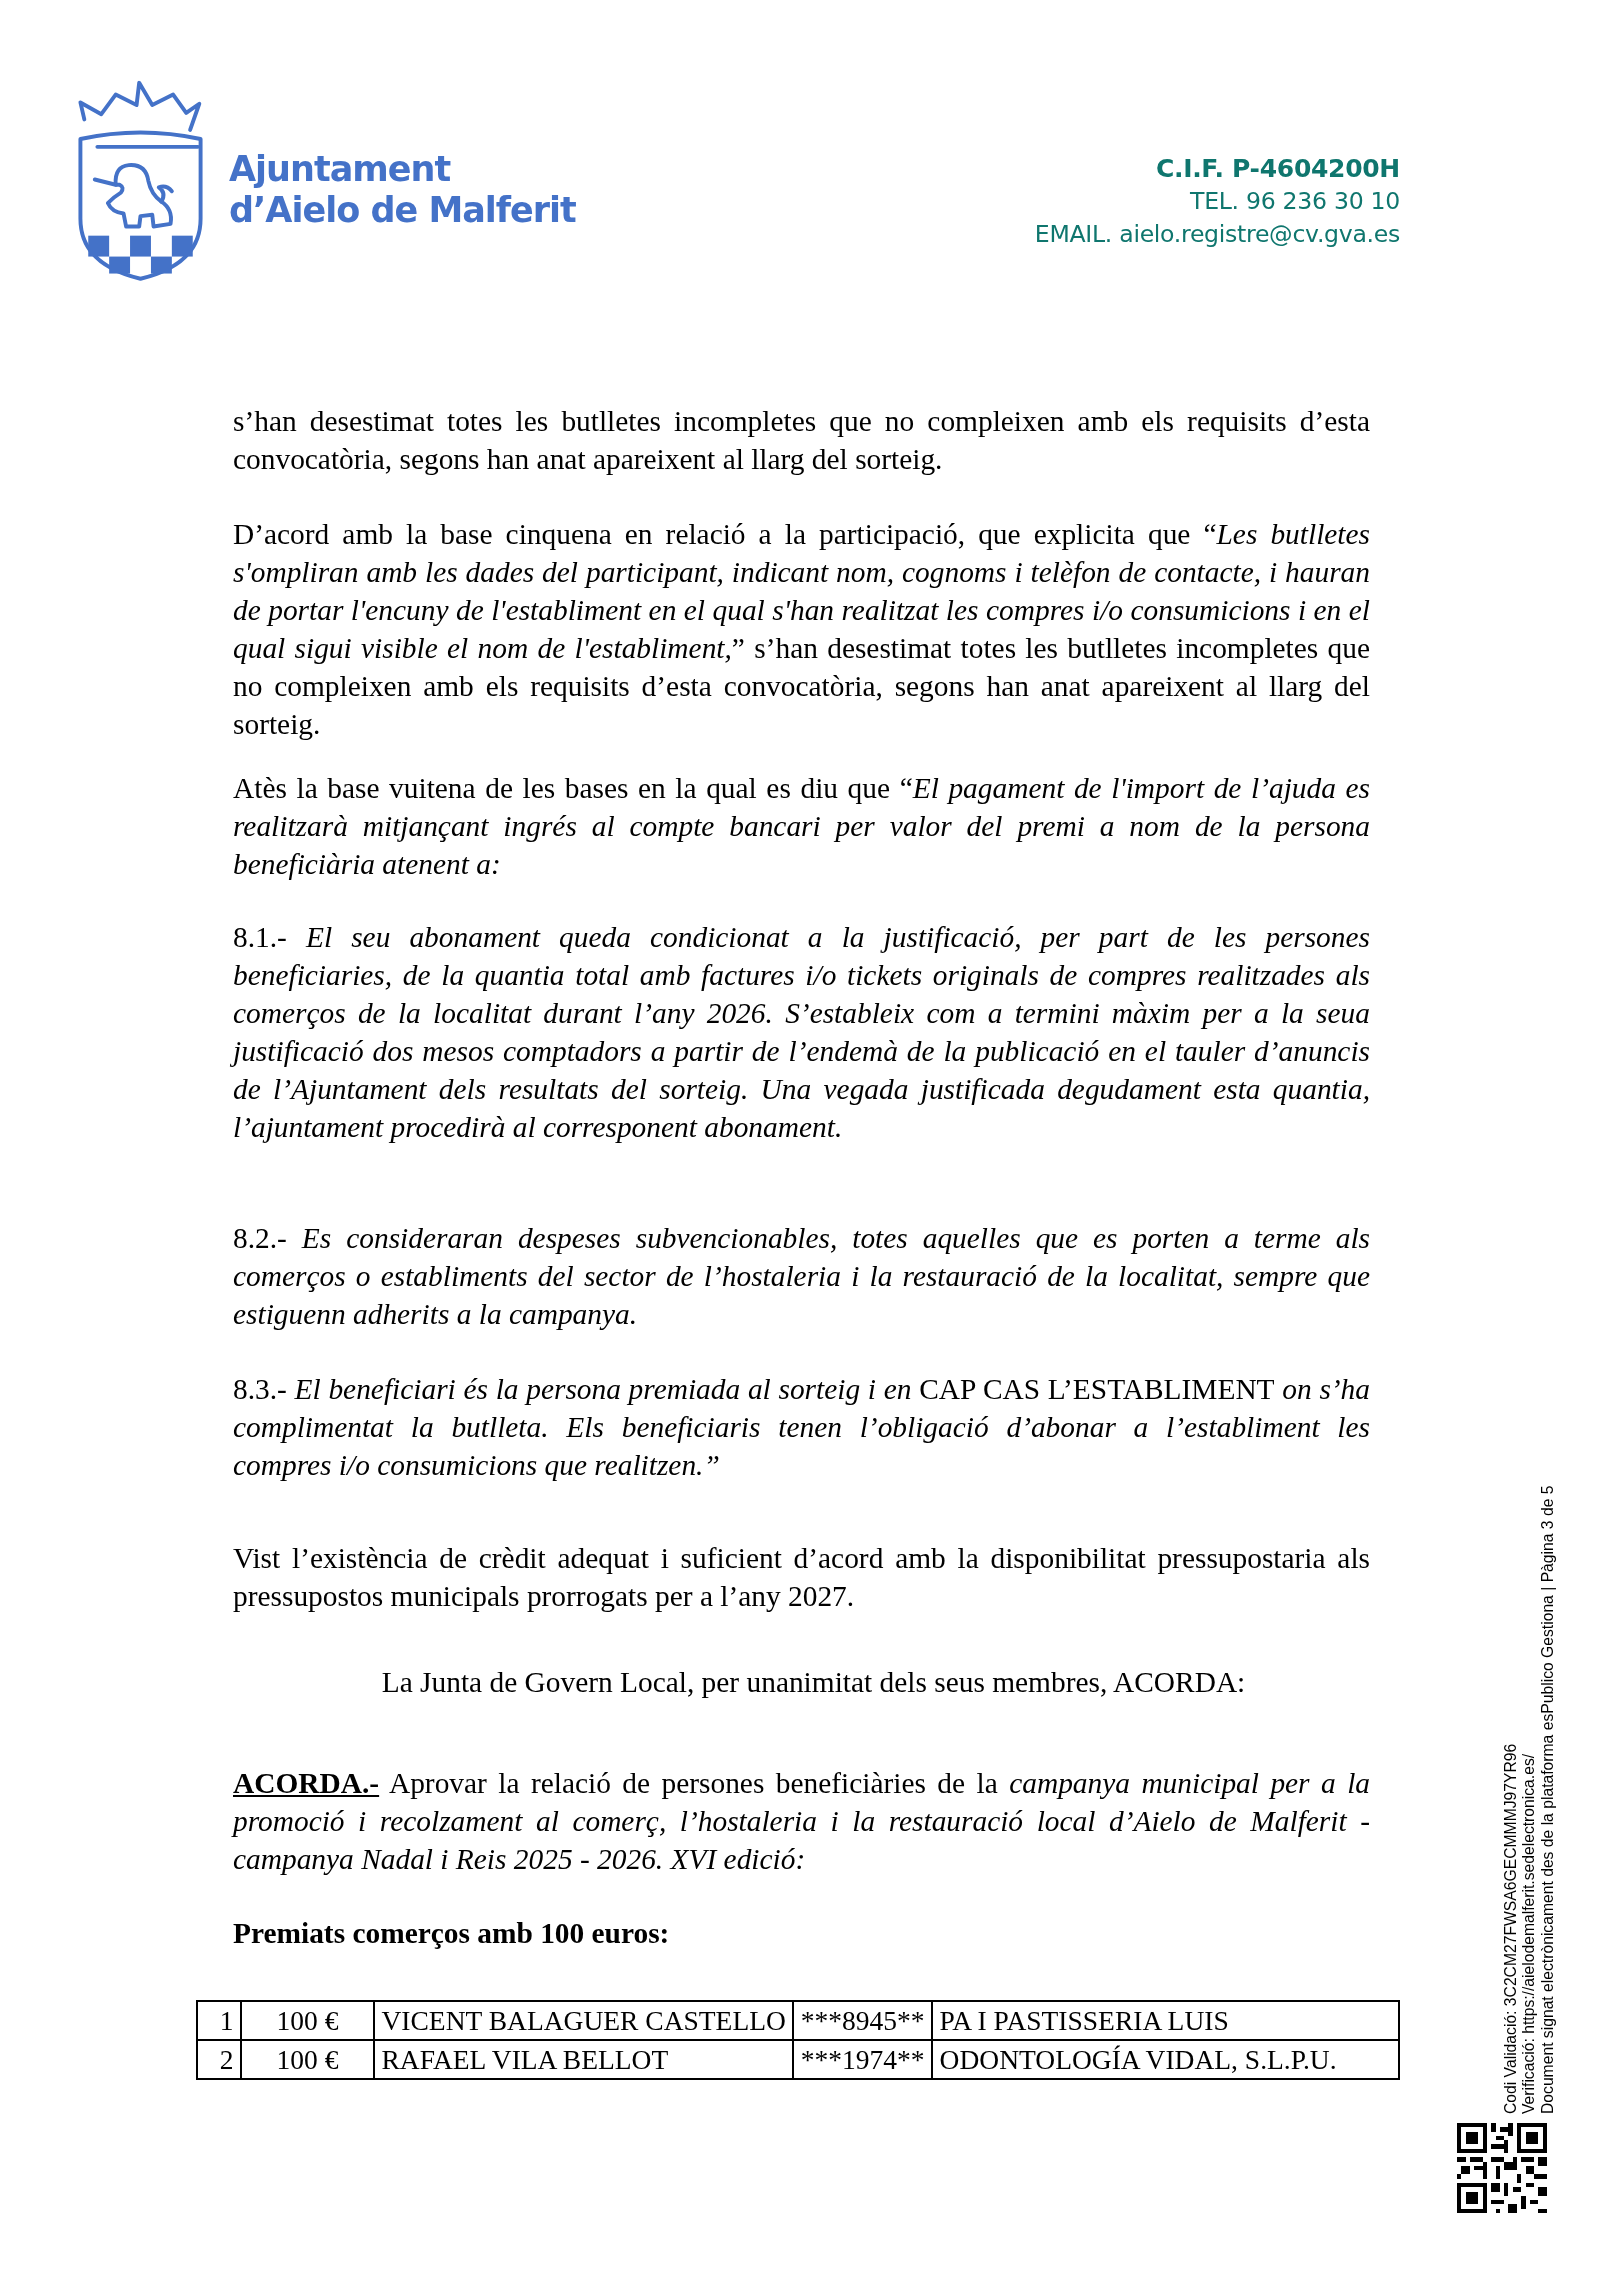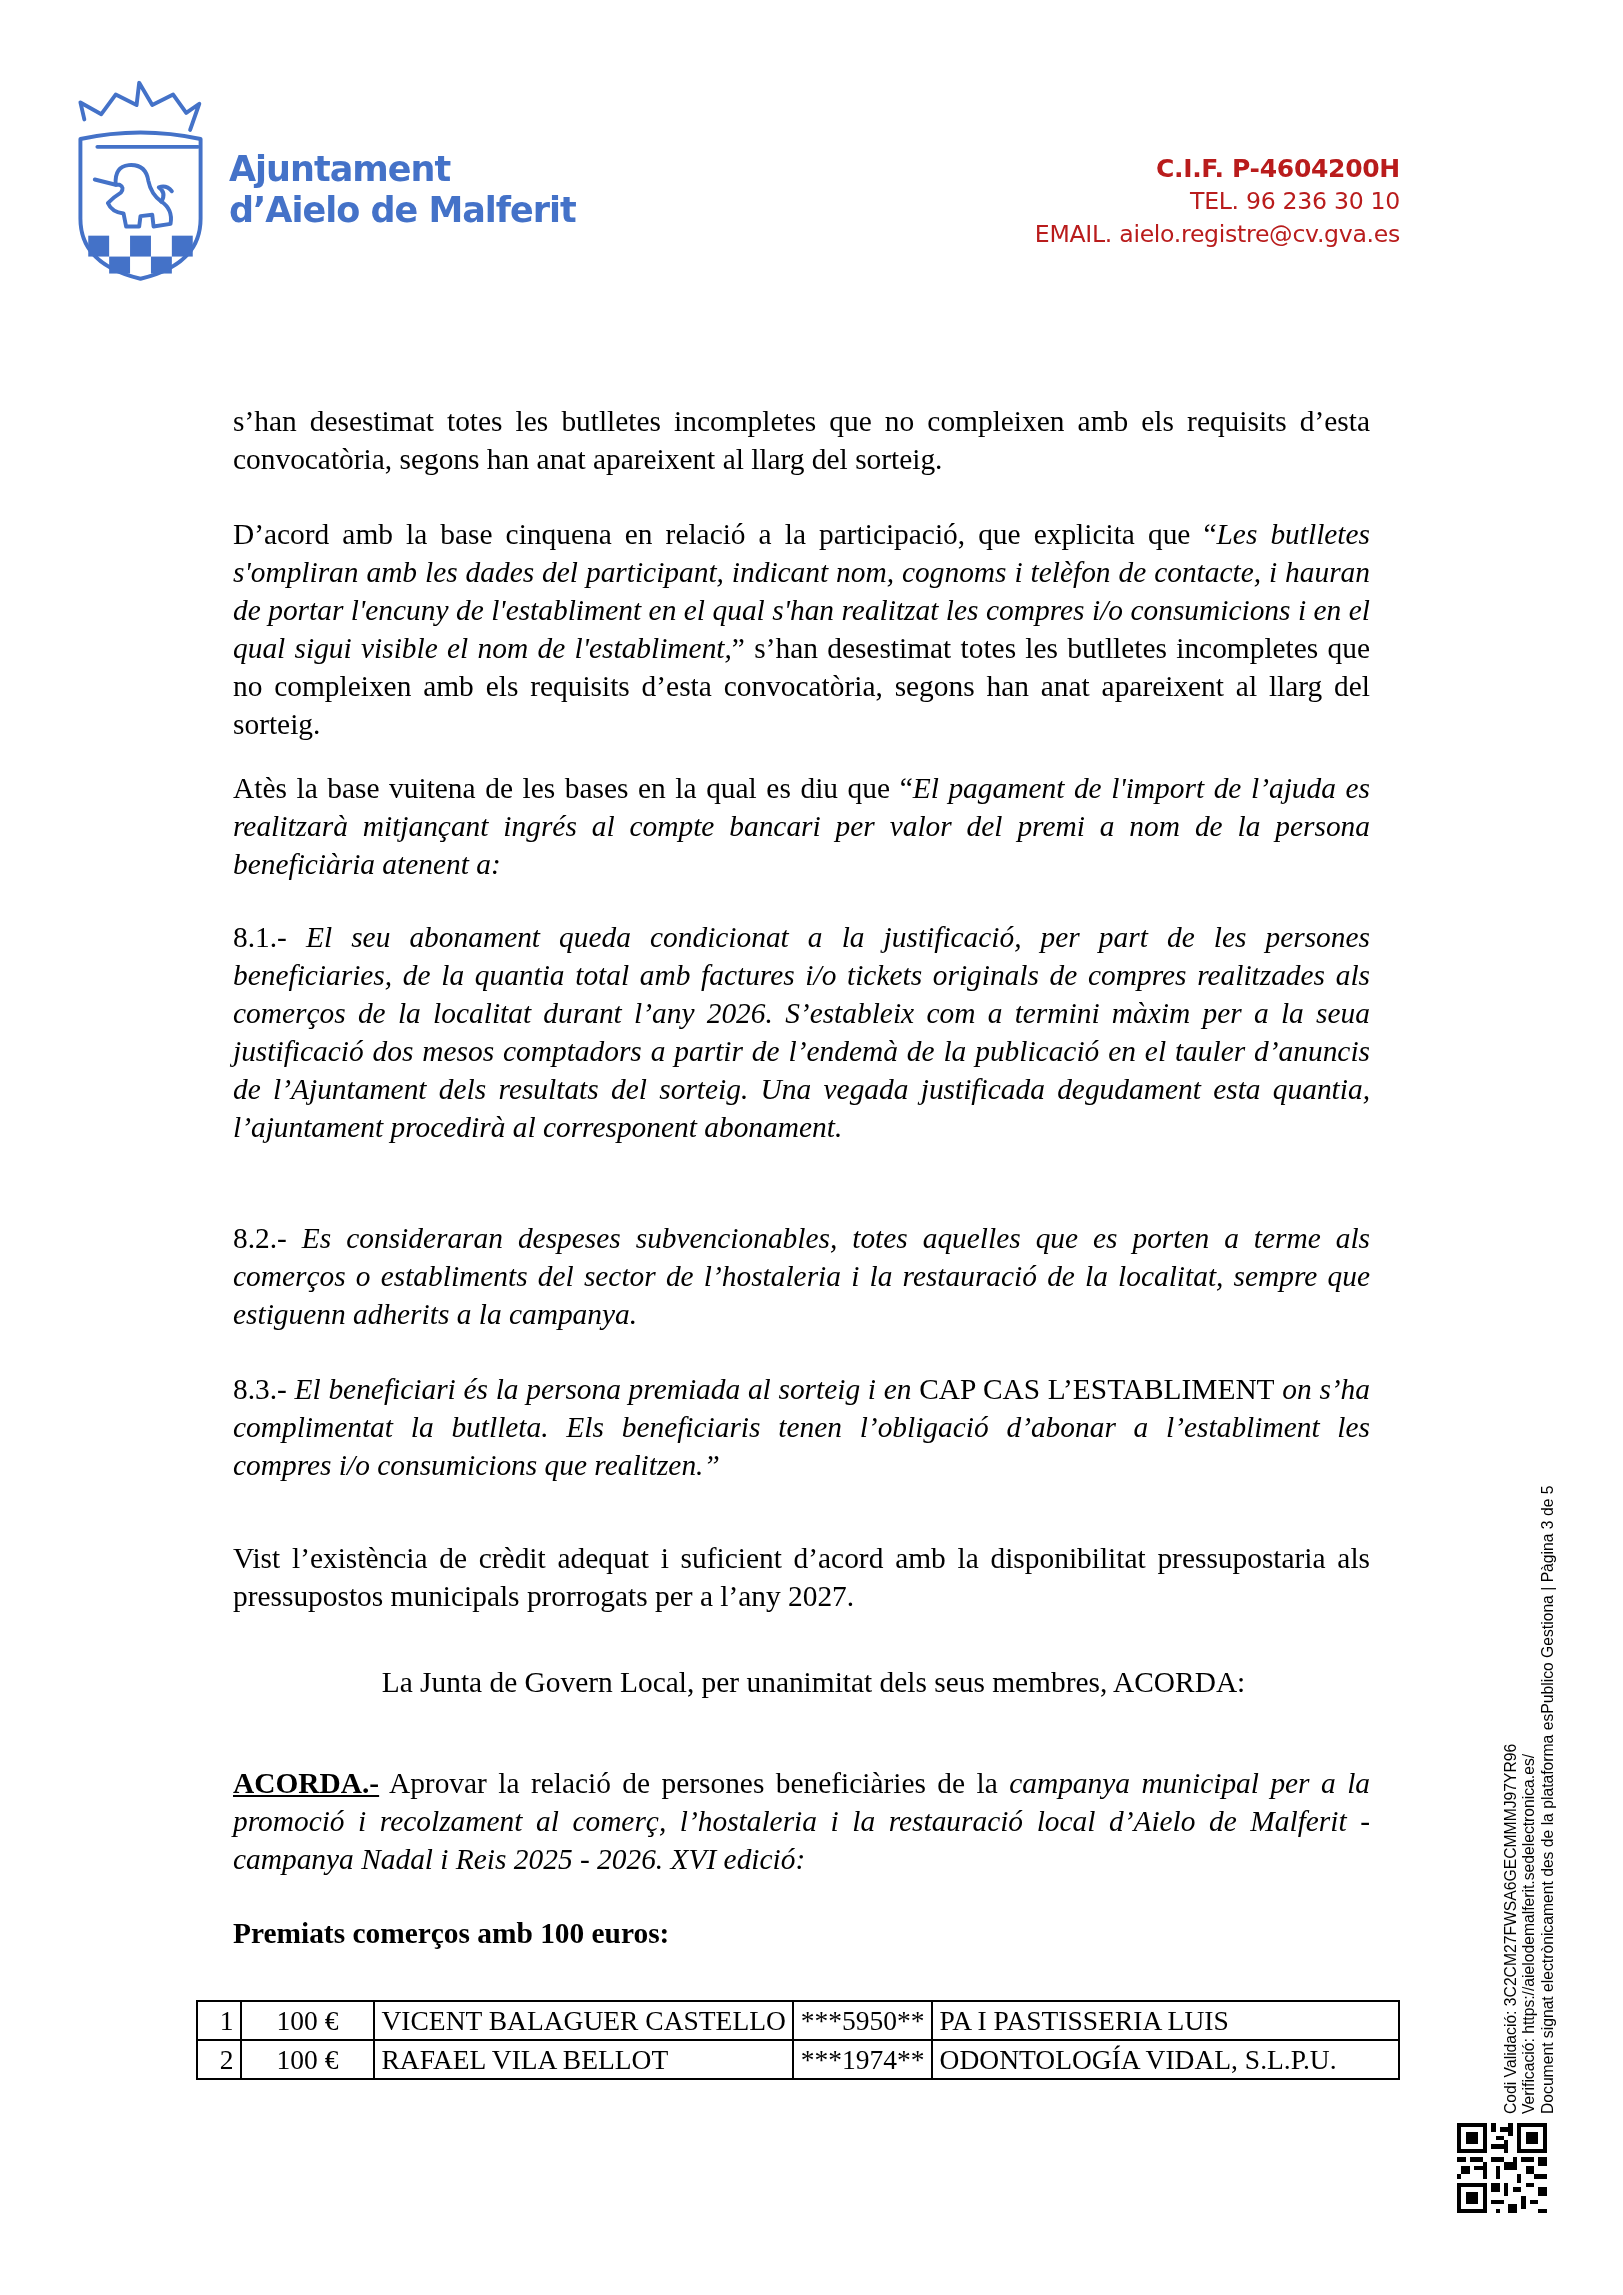--- a/index.html
+++ b/index.html
@@ -1,19 +1,19 @@
 <!DOCTYPE html>
 <html style="font-size:10.5px"><head>
 <meta charset="utf-8">
 <style>
   html, body { margin: 0; padding: 0; background: #ffffff; }
   body { width: 1623px; height: 2295px; position: relative; overflow: hidden; font-family: "Liberation Serif", serif; color: #000; }
   .logo { position: absolute; left: 75px; top: 75px; width: 131px; height: 209px; }
   .brand { position: absolute; left: 229px; top: 149px; color: #4472c8; font-family: "DejaVu Sans", sans-serif; font-weight: bold; font-size: 35px; line-height: 41px; letter-spacing: -1px; }
-  .contact { position: absolute; right: 223px; top: 152px; text-align: right; color: #b91c1c; font-family: "DejaVu Sans", sans-serif; font-size: 23.6px; line-height: 33px; letter-spacing: -0.3px; }
+  .contact { position: absolute; right: 223px; top: 152px; text-align: right; color: #0f766e; font-family: "DejaVu Sans", sans-serif; font-size: 23.6px; line-height: 33px; letter-spacing: -0.3px; }
   .contact .cif { font-weight: bold; font-size: 25px; }
   .body { position: absolute; left: 233px; width: 1137px; font-size: 29.4px; line-height: 38px; }
   .just { text-align: justify; text-align-last: left; margin: 0; }
   i { font-style: italic; }
   .center { text-align: center; margin: 12px; }
   .primer-lbl { font-weight: bold; text-decoration: underline; }
   .subhead { font-weight: bold; margin: 0; }
   table.prize { position: absolute; left: 196px; top: 2000px; width: 1204px; border-collapse: collapse; font-size: 27.5px; }
   table.prize td { border: 2px solid #000; border-left-width: 2px; border-right-width: 2px; height: 37px; padding: 0 6.5px; white-space: nowrap; line-height: 37px; }
   table.prize td.num { width: 29px; text-align: right; padding-right: 6.5px; }
@@ -87,21 +87,21 @@
 </p>
 
 <p class="body subhead" style="top:1914px;">Premiats comerços amb 100 euros:</p>
 
 <table class="prize">
   <tbody>
     <tr>
       <td class="num">1</td>
       <td class="amt">100 €</td>
       <td class="name">VICENT BALAGUER CASTELLO</td>
-      <td class="dni">***5950**</td>
+      <td class="dni">***8945**</td>
       <td class="shop">PA I PASTISSERIA LUIS</td>
     </tr>
     <tr>
       <td class="num">2</td>
       <td class="amt">100 €</td>
       <td class="name">RAFAEL VILA BELLOT</td>
       <td class="dni">***1974**</td>
       <td class="shop">ODONTOLOGÍA VIDAL, S.L.P.U.</td>
     </tr>
   </tbody>

